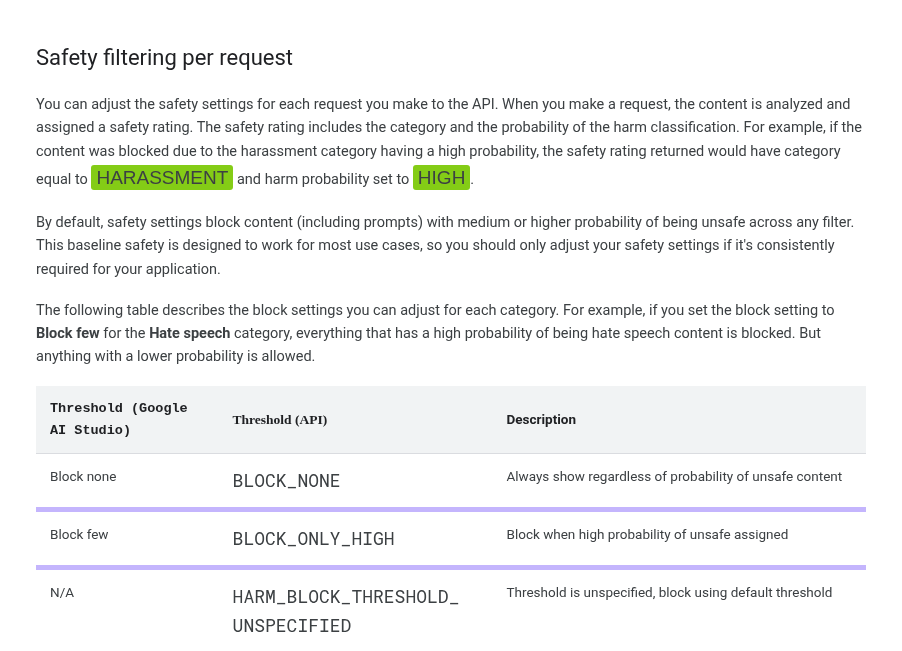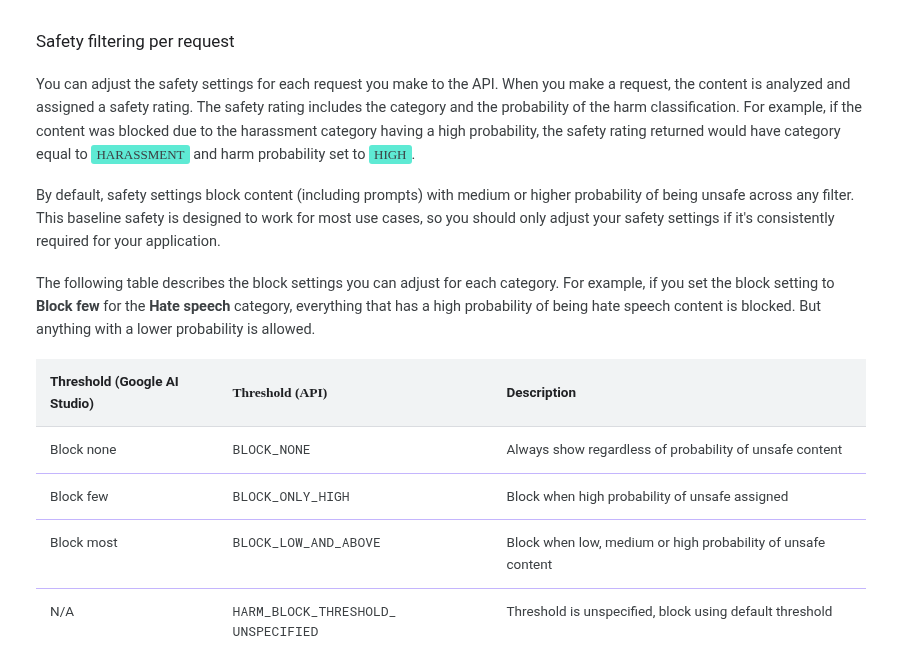--- a/index.html
+++ b/index.html
@@ -8,33 +8,33 @@
       color: #202124;
       margin: 0;
       padding: 28px 36px;
       font-size: 14.5px;
       line-height: 1.6;
       background: #fff;
       width: 902px;
       position: relative;
     }
     h2 {
-      font-size: 17px;
+      font-size: 22px;
       font-weight: 400;
-      margin: 0 0 18px 0;
+      margin: 12px 0 18px 0;
       color: #202124;
     }
     p {
       margin: 0 0 18px 0;
       color: #3c4043;
     }
     code {
-      font-family: Liberation Serif, serif;
-      font-size: 13px;
-      background: #5eead4;
+      font-family: Liberation Sans, sans-serif;
+      font-size: 19px;
+      background: #84cc16;
       padding: 2px 5px;
       border-radius: 3px;
       color: #3c4043;
     }
     strong { font-weight: 700; }
     table {
       width: 100%;
       border-collapse: collapse;
       margin-top: 4px;
       font-size: 13.5px;
@@ -42,30 +42,30 @@
     thead th {
       text-align: left;
       background: #f1f3f4;
       font-weight: 700;
       padding: 12px 14px;
       color: #202124;
       border-bottom: 1px solid #dadce0;
     }
     tbody td {
       padding: 12px 14px;
-      border-bottom: 1px solid #c4b5fd;
+      border-bottom: 5px solid #c4b5fd;
       color: #3c4043;
       vertical-align: top;
     }
     td.mono {
       font-family: "Roboto Mono", Menlo, Consolas, monospace;
-      font-size: 13px;
+      font-size: 18px;
       color: #3c4043;
     }
-    .col-a { width: 22%; }
+    .col-a { width: 22%; font-family: Liberation Mono, monospace; }
     .col-b { width: 33%; font-family: Liberation Serif, serif; }
     .col-c { width: 45%; }
   </style>
 </head>
 <body>
 
 <h2>Safety filtering per request</h2>
 
 <p>
   <span>You can adjust the safety settings for each request you make to the API. When you make a request, the content is analyzed and assigned a safety rating. The safety rating includes the category and the probability of the harm classification. For example, if the content was blocked due to the harassment category having a high probability, the safety rating returned would have category equal to </span><code>HARASSMENT</code><span> and harm probability set to </span><code>HIGH</code><span>.</span>
@@ -90,23 +90,18 @@
       <td>Block none</td>
       <td class="mono">BLOCK_NONE</td>
       <td>Always show regardless of probability of unsafe content</td>
     </tr>
     <tr>
       <td>Block few</td>
       <td class="mono">BLOCK_ONLY_HIGH</td>
       <td>Block when high probability of unsafe assigned</td>
     </tr>
     <tr>
-      <td>Block most</td>
-      <td class="mono">BLOCK_LOW_AND_ABOVE</td>
-      <td>Block when low, medium or high probability of unsafe content</td>
-    </tr>
-    <tr>
       <td>N/A</td>
       <td class="mono">HARM_BLOCK_THRESHOLD_ UNSPECIFIED</td>
       <td>Threshold is unspecified, block using default threshold</td>
     </tr>
   </tbody>
 </table>
 
 </body></html>

